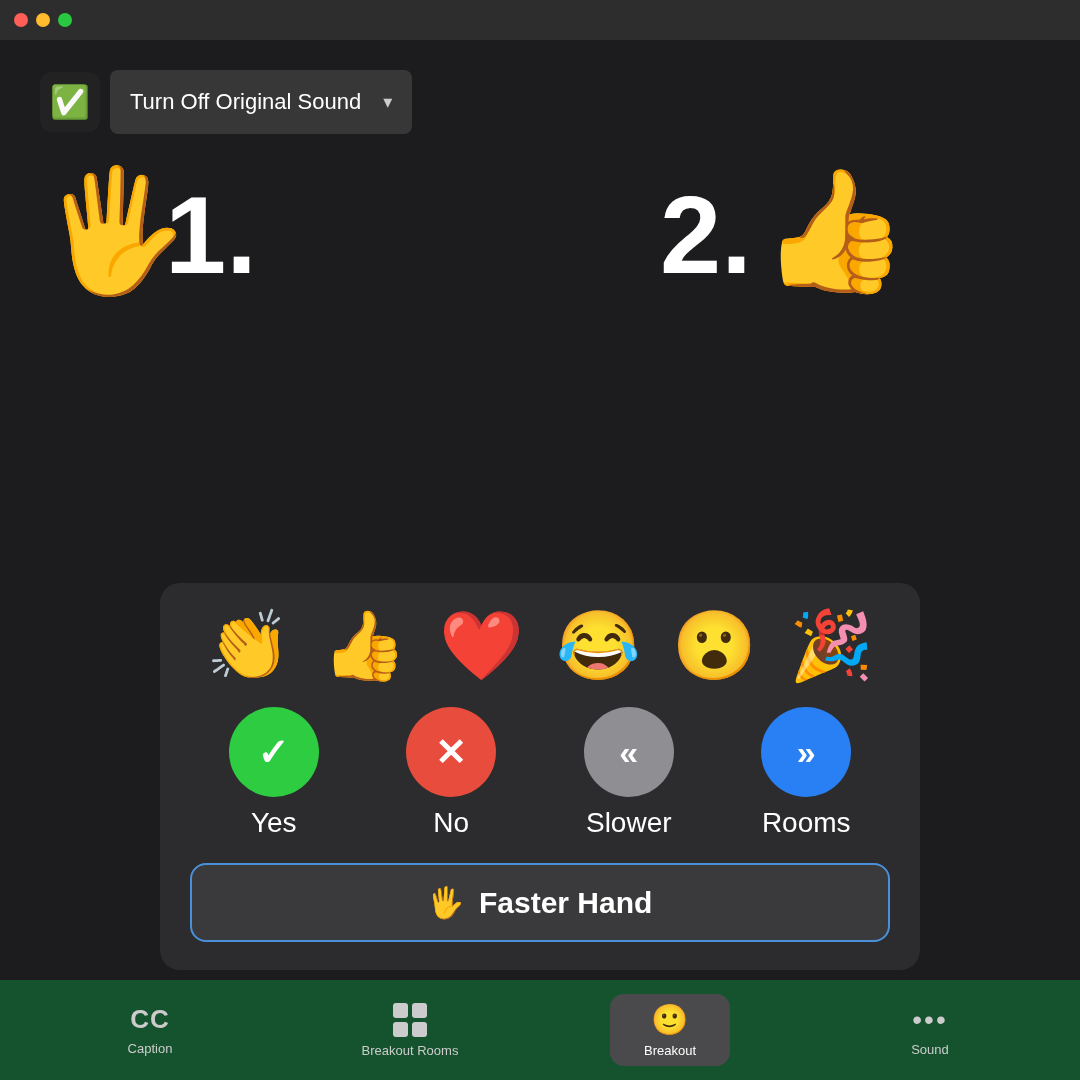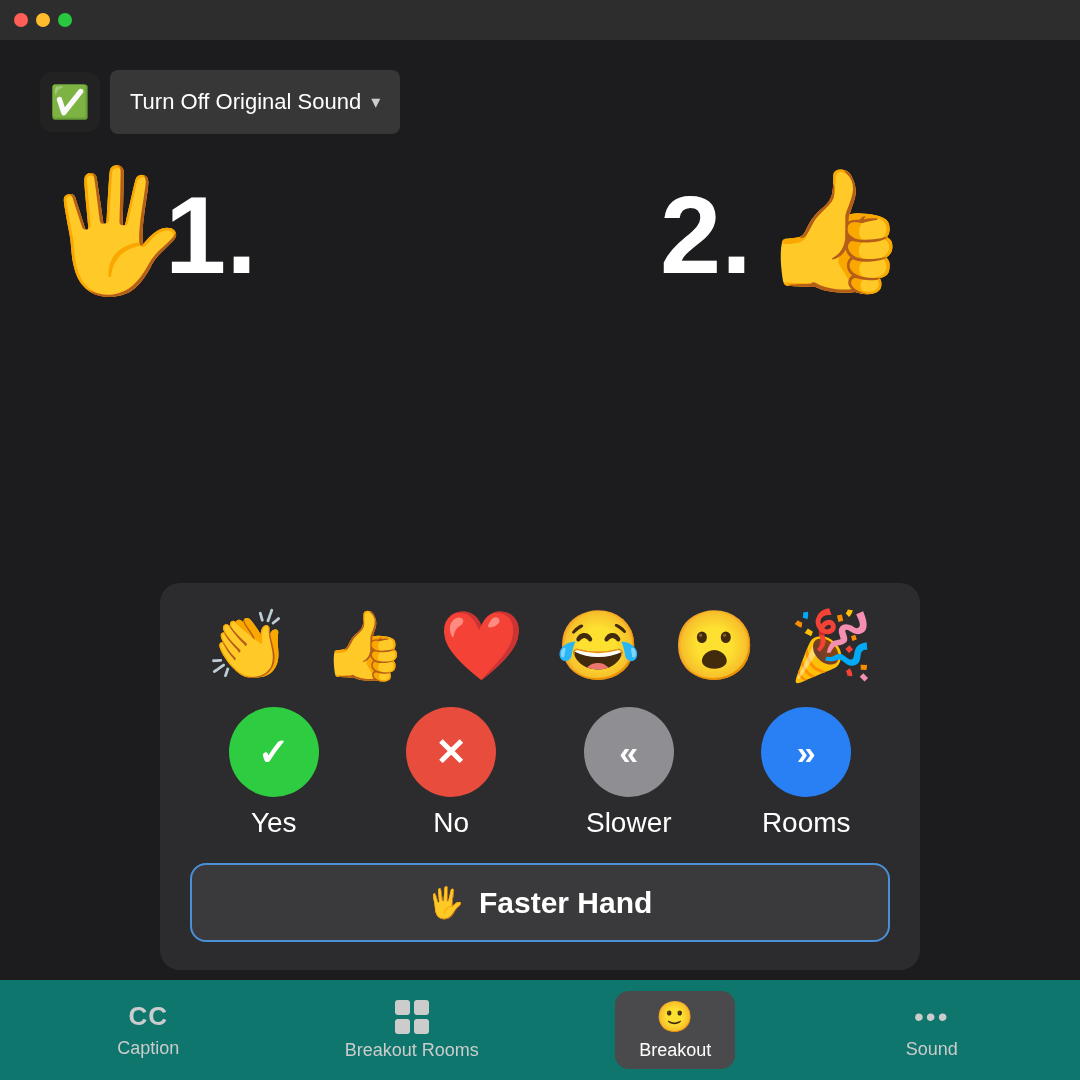--- a/index.html
+++ b/index.html
@@ -67,21 +67,21 @@
     .sound-button {
       background: rgba(60,60,60,0.85);
       border: none;
       border-radius: 8px;
       color: #fff;
       font-size: 22px;
       font-weight: 500;
       padding: 19px 20px;
       display: flex;
       align-items: center;
-      gap: 10px;
+      gap: 22px;
       cursor: pointer;
       white-space: nowrap;
     }
 
     .sound-button .chevron {
       font-size: 18px;
       color: #ccc;
     }
 
     
@@ -204,21 +204,21 @@
       gap: 14px;
     }
 
     
     .bottom-toolbar {
       position: absolute;
       bottom: 0;
       left: 0;
       width: 100%;
       height: 100px;
-      background: #0f766e;
+      background: #14532d;
       display: flex;
       align-items: center;
       justify-content: space-around;
       padding: 0 20px;
     }
 
     .toolbar-item {
       display: flex;
       flex-direction: column;
       align-items: center;
@@ -232,21 +232,21 @@
       border-radius: 14px;
       padding: 8px 16px;
     }
 
     .toolbar-icon {
       font-size: 32px;
       color: #ccc;
     }
 
     .toolbar-label {
-      font-size: 18px;
+      font-size: 13px;
       color: #ccc;
     }
 
     .toolbar-item.active .toolbar-label {
       color: #fff;
     }
 
     .more-dots {
       font-size: 28px;
       letter-spacing: 2px;

